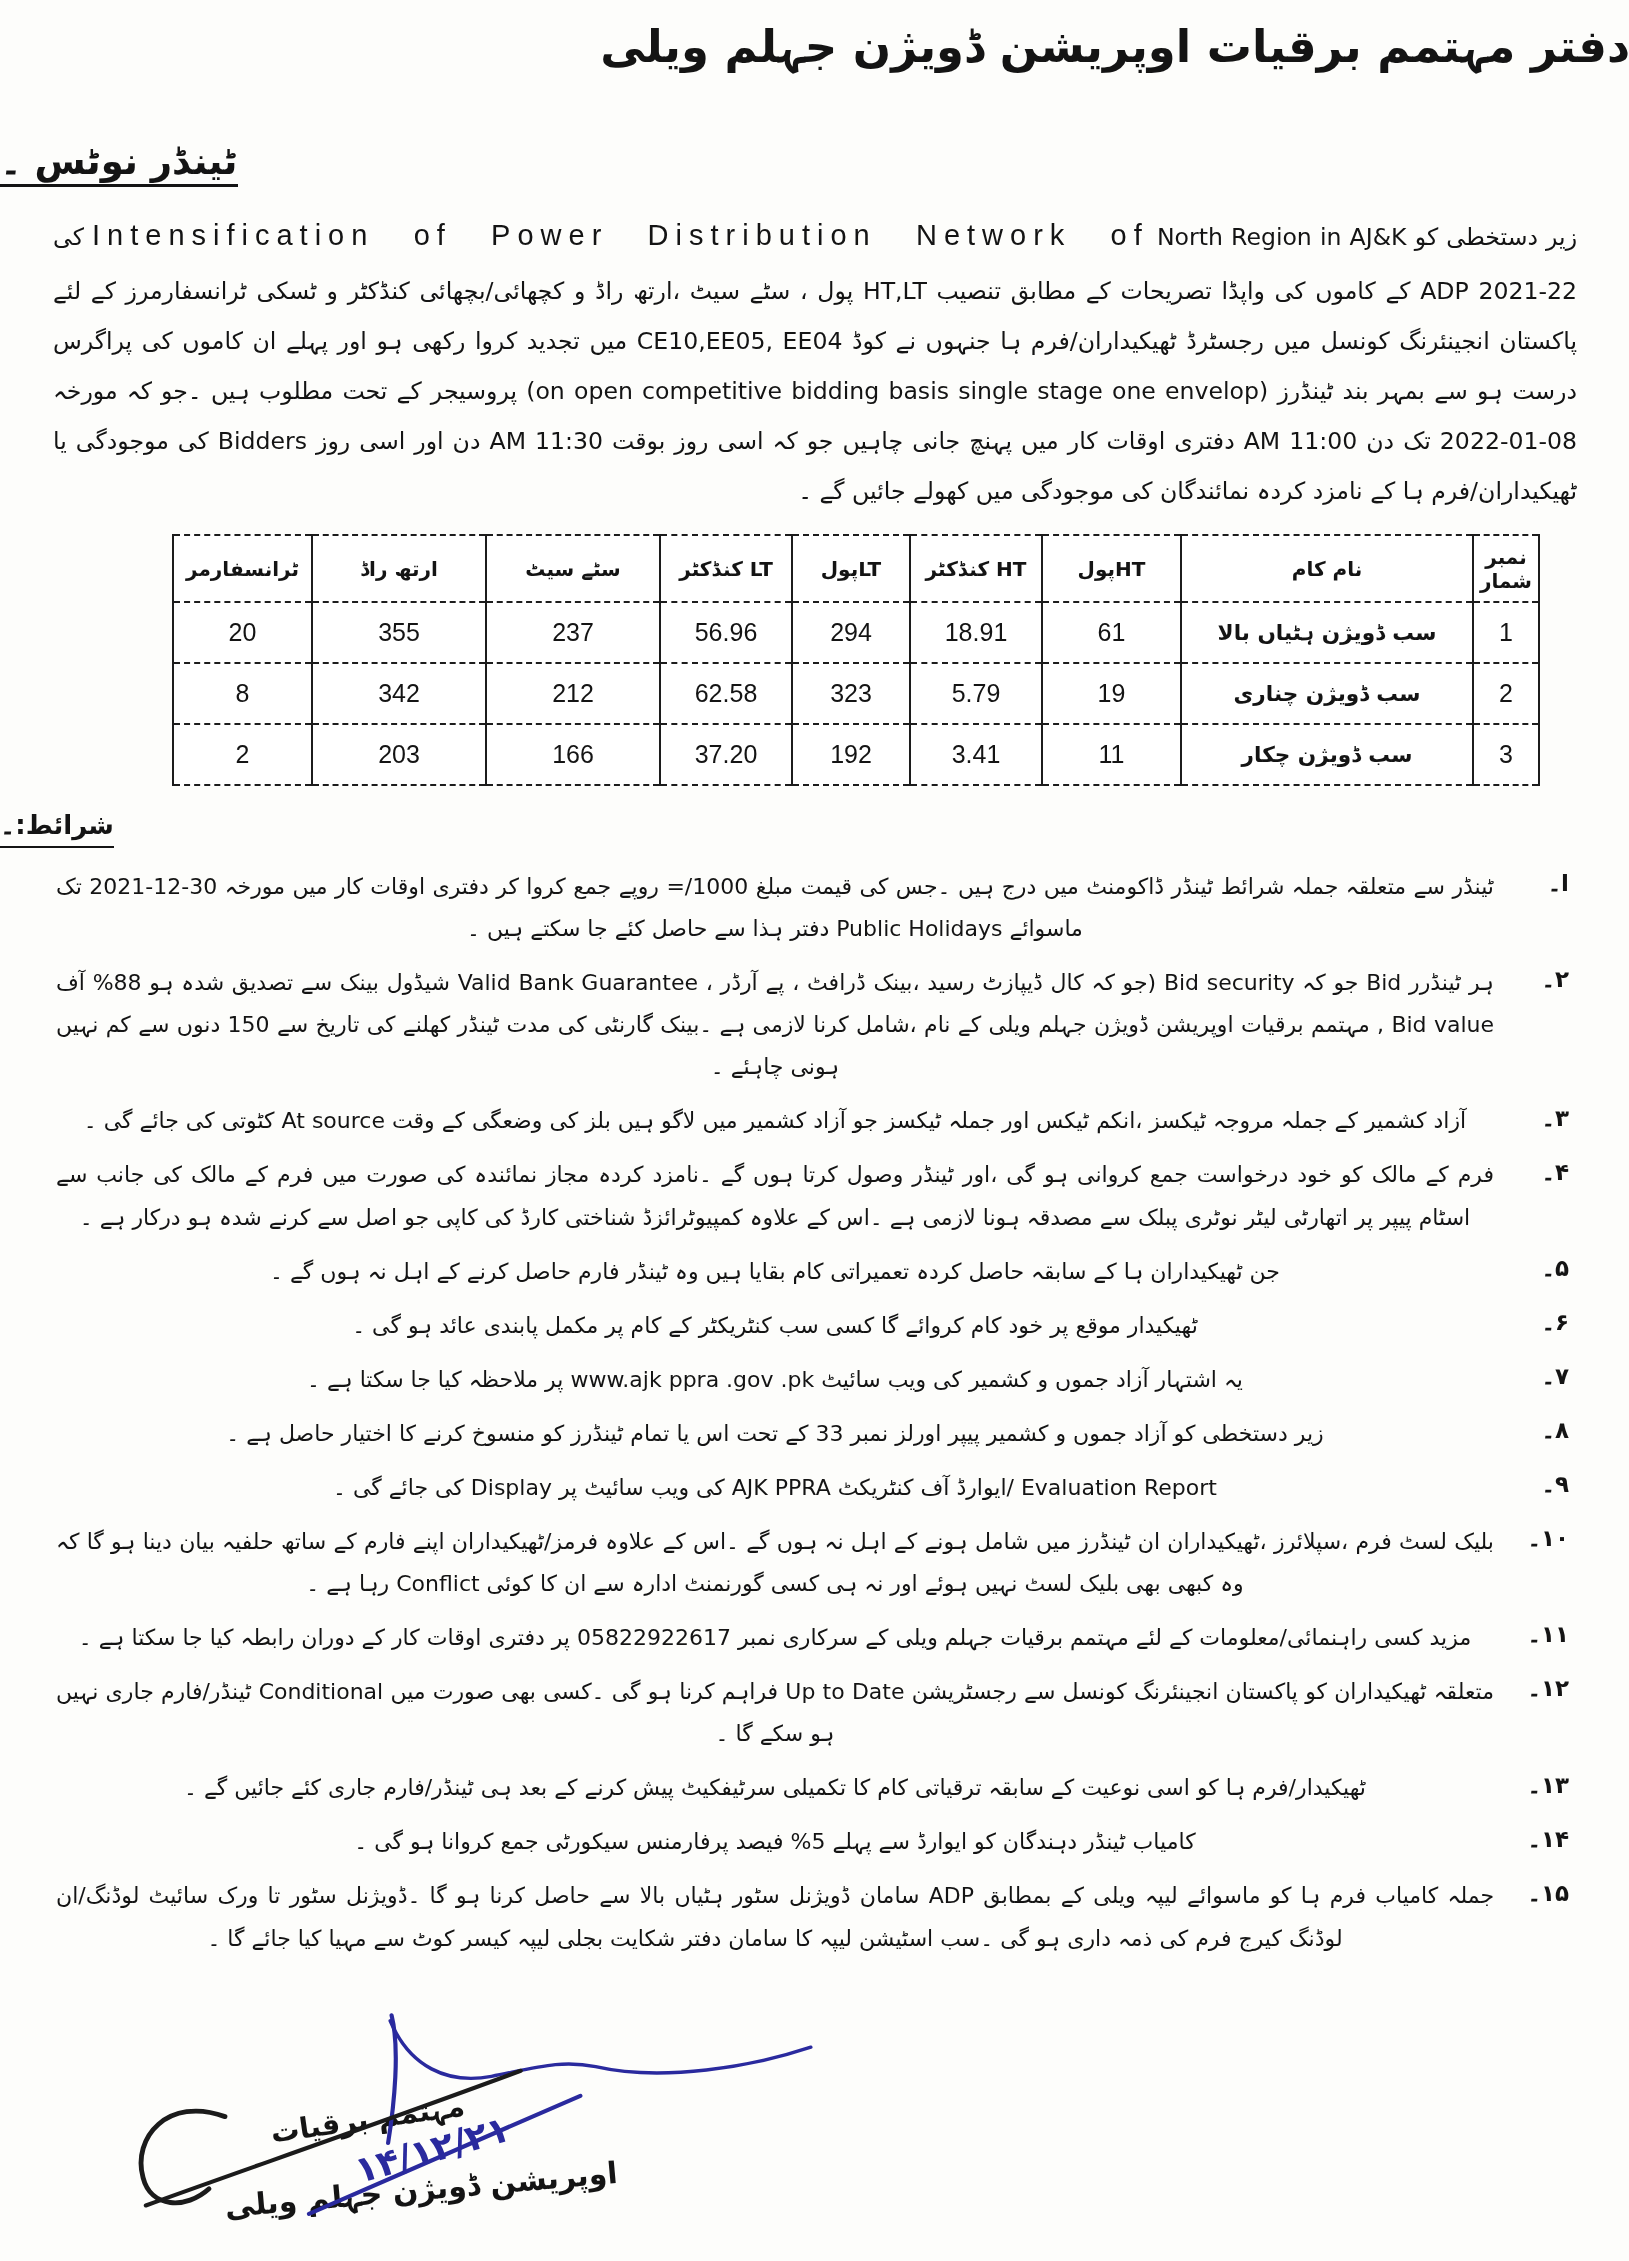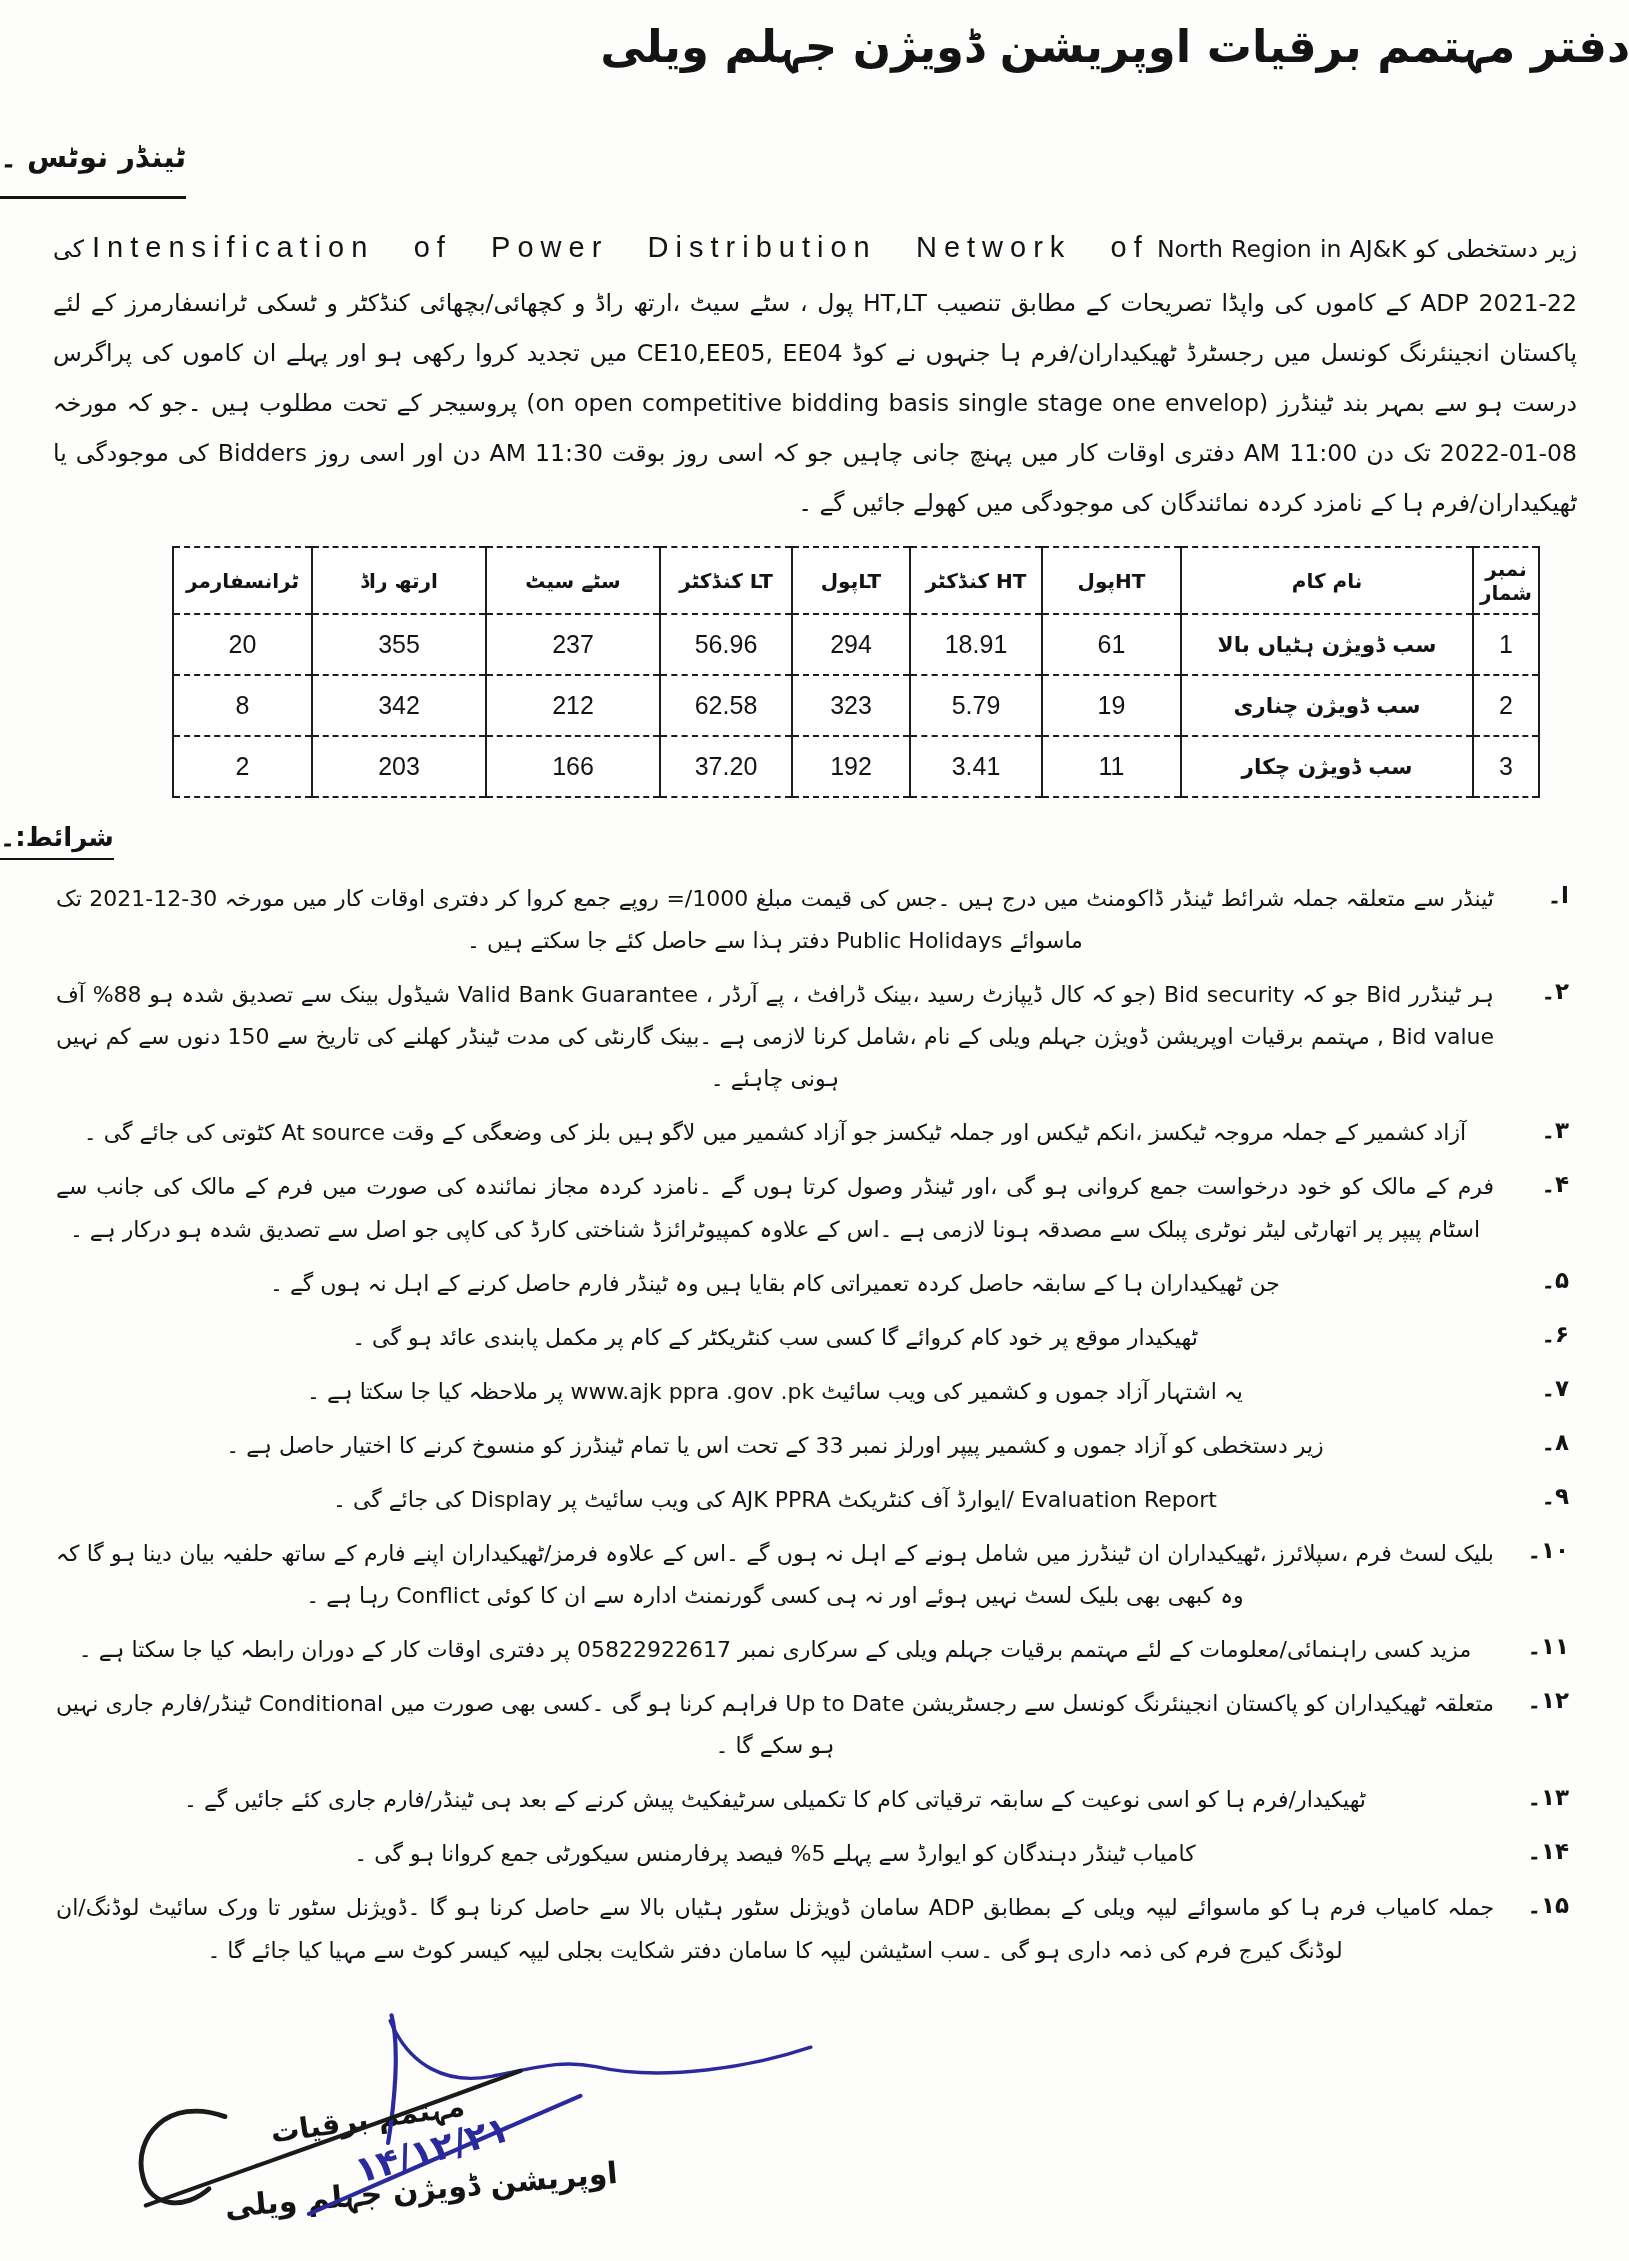--- a/index.html
+++ b/index.html
@@ -8,22 +8,22 @@
     position:relative; width:1630px; height:2261px; margin:0 auto;
     background:#fdfdfb; color:#141414; overflow:hidden;
   }
   .header-title {
     padding-top:19.5px; 
     font-size:45px; font-weight:bold; letter-spacing:0.7px;
     direction:rtl;
   }
   .notice-title {
     direction:rtl; margin:67px 143px 0 0; width:fit-content;
-    font-size:29px; font-weight:bold;
-    border-bottom:3.5px solid #141414; padding-bottom:22px;
+    font-size:37px; font-weight:bold;
+    border-bottom:3.5px solid #141414; padding-bottom:1px;
   }
   .intro {
     direction:rtl; margin:18px 53px 0 53px;
     font-size:23.6px; line-height:2.12;
     text-align:justify; text-align-last:right;
   }
   .intro .en-big {
     font-family:"Liberation Sans", sans-serif;
     font-size:29px; letter-spacing:7px; word-spacing:23.6px;
     white-space:nowrap;
@@ -165,21 +165,21 @@
     <div class="cond-row">
       <div class="cond-num">۲۔</div>
       <div class="cond-text">ہر ٹینڈرر Bid جو کہ Bid security (جو کہ کال ڈیپازٹ رسید ،بینک ڈرافٹ ، پے آرڈر ، Valid Bank Guarantee شیڈول بینک سے تصدیق شدہ ہو 88% آف Bid value , مہتمم برقیات اوپریشن ڈویژن جہلم ویلی کے نام ،شامل کرنا لازمی ہے ۔بینک گارنٹی کی مدت ٹینڈر کھلنے کی تاریخ سے 150 دنوں سے کم نہیں ہونی چاہئے ۔</div>
     </div>
     <div class="cond-row">
       <div class="cond-num">۳۔</div>
       <div class="cond-text">آزاد کشمیر کے جملہ مروجہ ٹیکسز ،انکم ٹیکس اور جملہ ٹیکسز جو آزاد کشمیر میں لاگو ہیں بلز کی وضعگی کے وقت At source کٹوتی کی جائے گی ۔</div>
     </div>
     <div class="cond-row">
       <div class="cond-num">۴۔</div>
-      <div class="cond-text">فرم کے مالک کو خود درخواست جمع کروانی ہو گی ،اور ٹینڈر وصول کرتا ہوں گے ۔نامزد کردہ مجاز نمائندہ کی صورت میں فرم کے مالک کی جانب سے اسٹام پیپر پر اتھارٹی لیٹر نوٹری پبلک سے مصدقہ ہونا لازمی ہے ۔اس کے علاوہ کمپیوٹرائزڈ شناختی کارڈ کی کاپی جو اصل سے تصدیق شدہ ہو درکار ہے ۔</div>
+      <div class="cond-text">فرم کے مالک کو خود درخواست جمع کروانی ہو گی ،اور ٹینڈر وصول کرتا ہوں گے ۔نامزد کردہ مجاز نمائندہ کی صورت میں فرم کے مالک کی جانب سے اسٹام پیپر پر اتھارٹی لیٹر نوٹری پبلک سے مصدقہ ہونا لازمی ہے ۔اس کے علاوہ کمپیوٹرائزڈ شناختی کارڈ کی کاپی جو اصل سے کرنے شدہ ہو درکار ہے ۔</div>
     </div>
     <div class="cond-row">
       <div class="cond-num">۵۔</div>
       <div class="cond-text">جن ٹھیکیداران ہا کے سابقہ حاصل کردہ تعمیراتی کام بقایا ہیں وہ ٹینڈر فارم حاصل کرنے کے اہل نہ ہوں گے ۔</div>
     </div>
     <div class="cond-row">
       <div class="cond-num">۶۔</div>
       <div class="cond-text">ٹھیکیدار موقع پر خود کام کروائے گا کسی سب کنٹریکٹر کے کام پر مکمل پابندی عائد ہو گی ۔</div>
     </div>
     <div class="cond-row">

